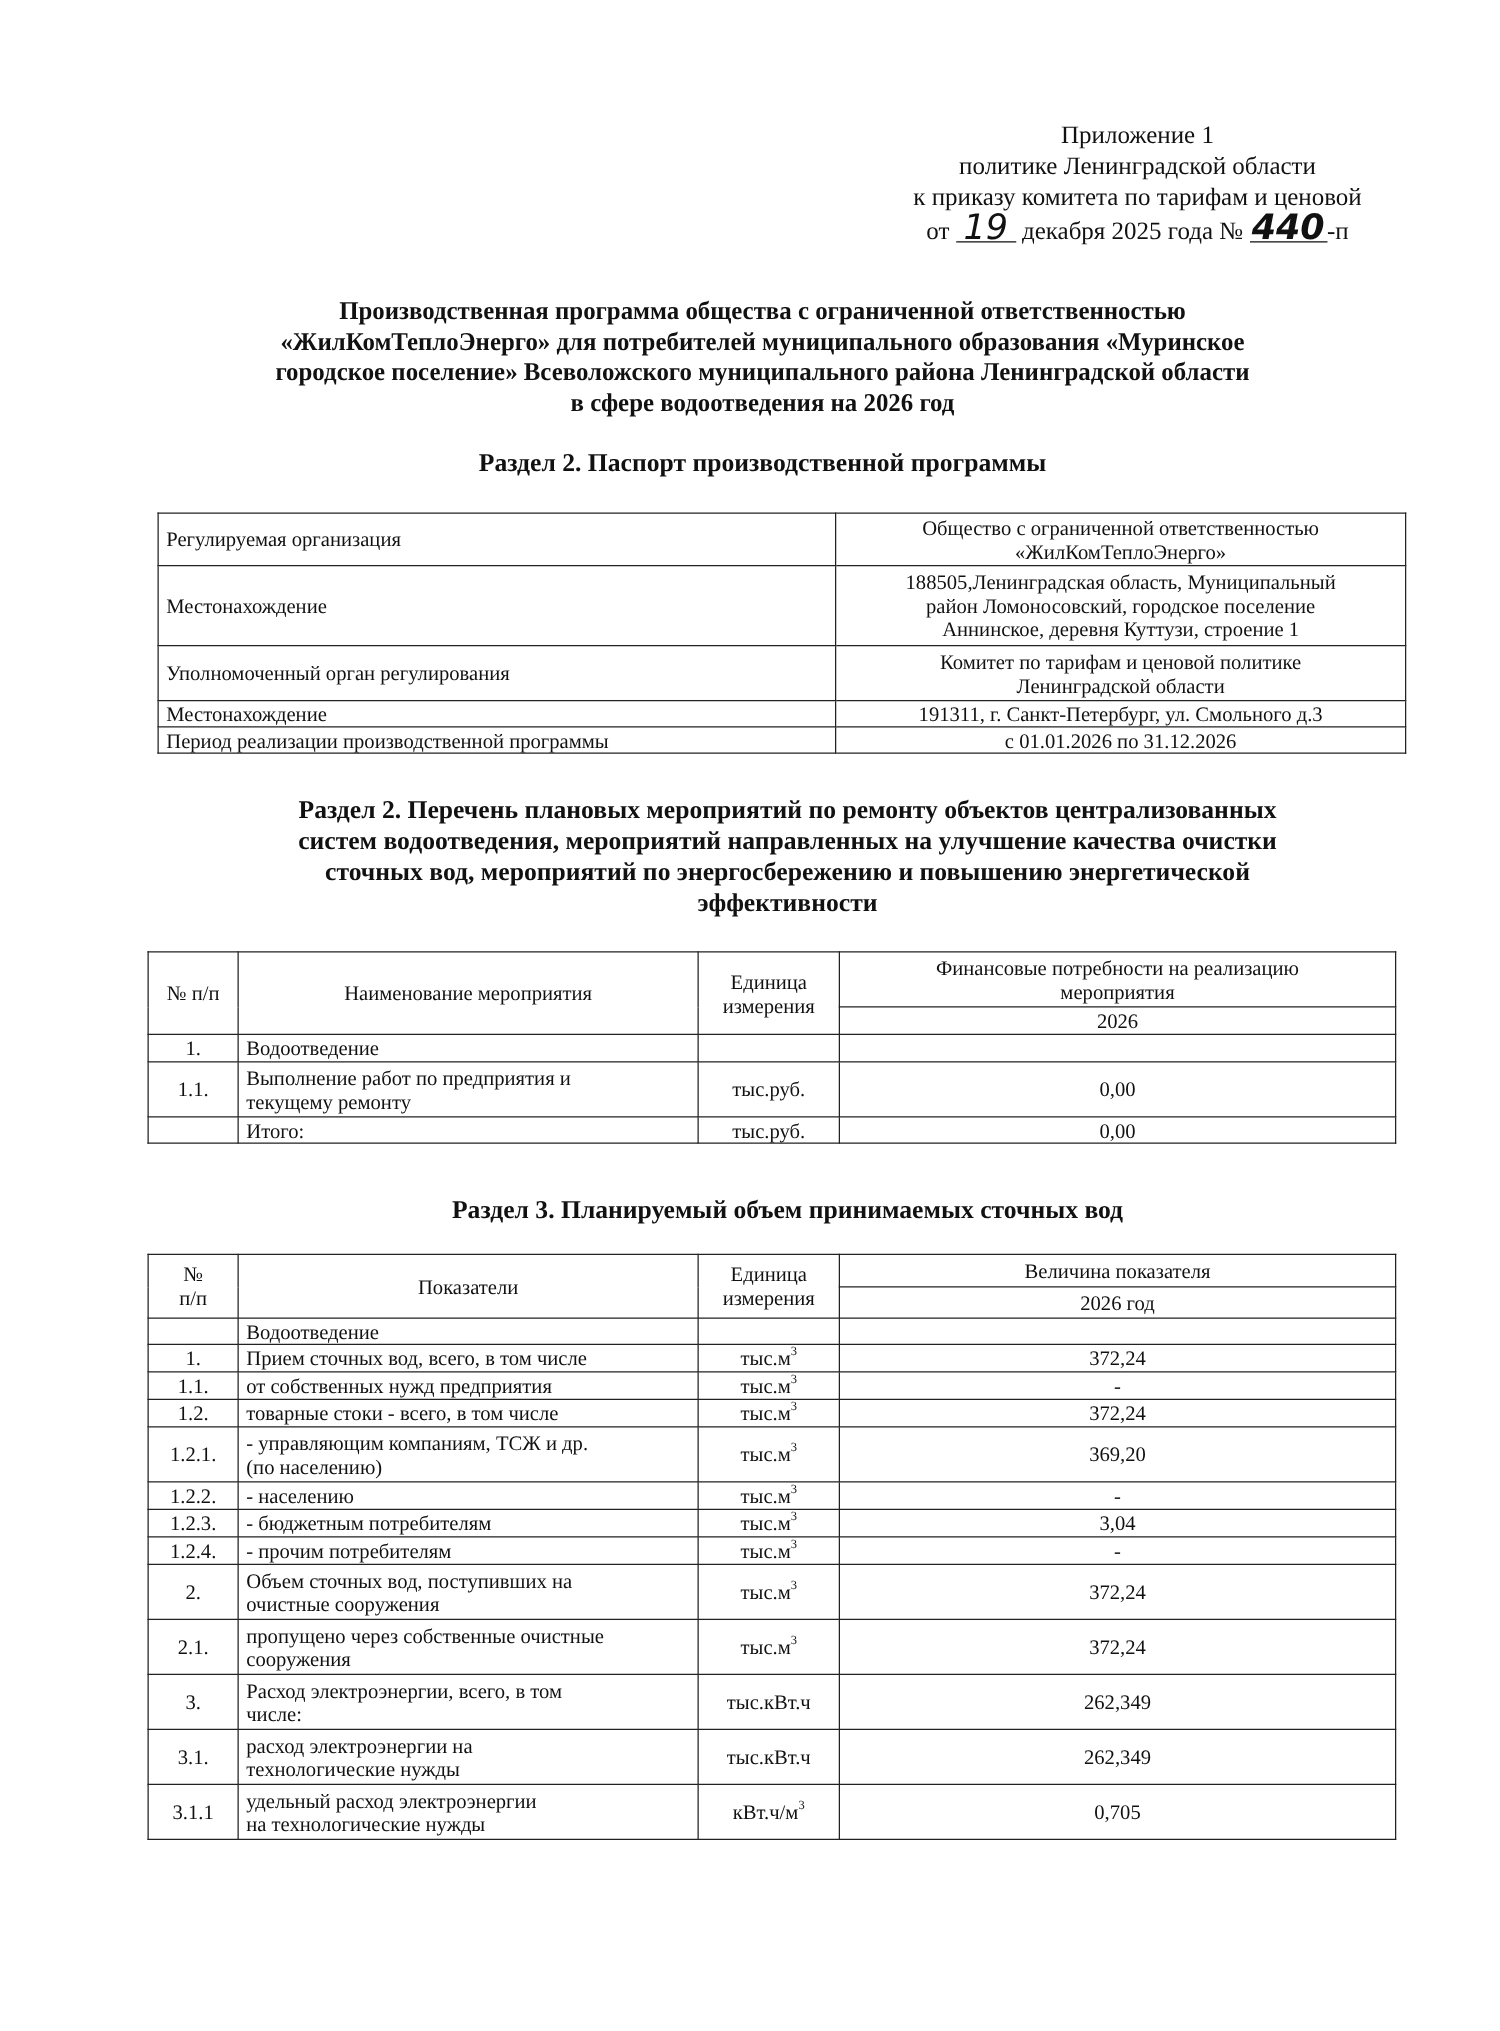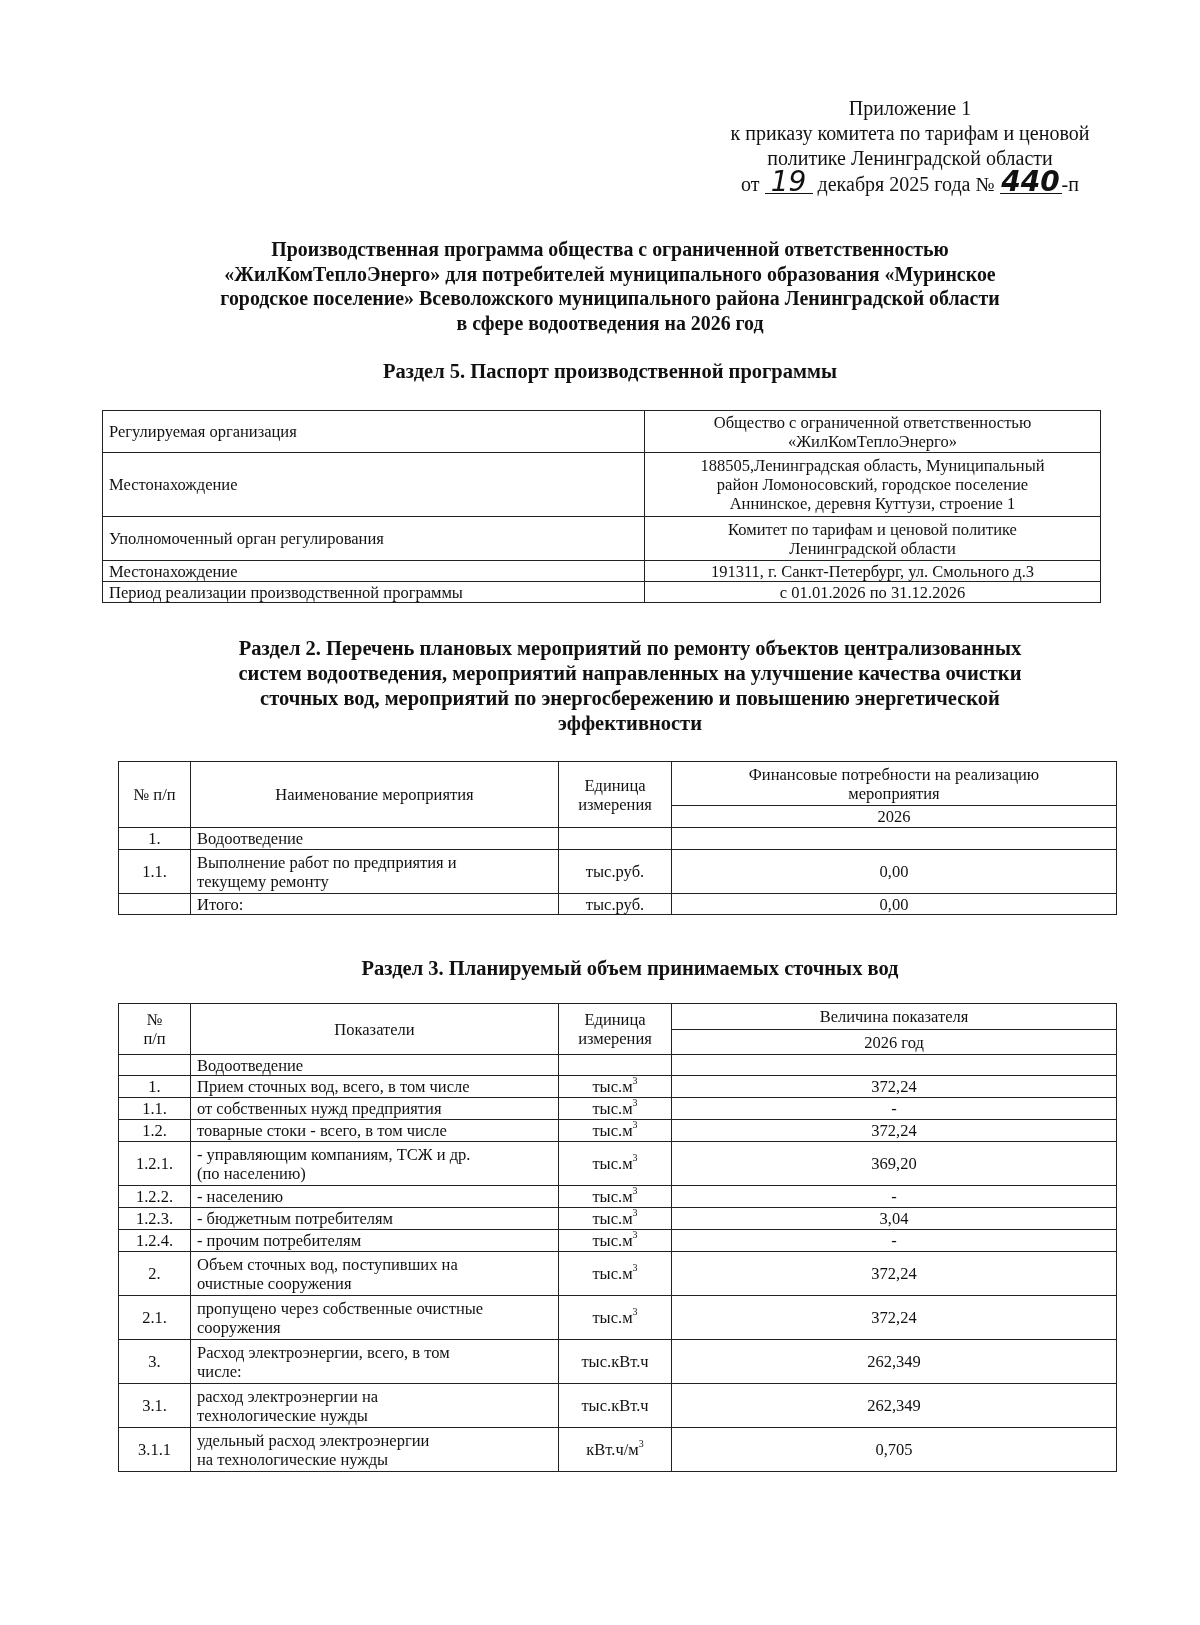--- a/index.html
+++ b/index.html
@@ -29,40 +29,40 @@
   }
   .c { text-align: center; }
   .l { text-align: left; }
   sup { font-size: 10px; line-height: 0; position: relative; top: -2px; }
 </style>
 </head>
 <body>
 
 <div class="abs appendix">
   <div>Приложение 1</div>
+  <div>политике Ленинградской области</div>
   <div>к приказу комитета по тарифам и ценовой</div>
-  <div>политике Ленинградской области</div>
   <div>
     <span>от</span>
     <span class="uline hand" style="width:48px;">19</span>
     <span>декабря 2025 года №</span>
     <span class="uline hand" style="width:62px;font-weight:bold;">440</span><span>-п</span>
   </div>
 </div>
 
 <div class="abs title">
   <div>Производственная программа общества с ограниченной ответственностью</div>
   <div>«ЖилКомТеплоЭнерго» для потребителей муниципального образования «Муринское</div>
   <div>городское поселение» Всеволожского муниципального района Ленинградской области</div>
   <div>в сфере водоотведения на 2026 год</div>
 </div>
 
-<div class="abs sec-head" style="left:130px; top:359px; width:960px;">Раздел 5. Паспорт производственной программы</div>
-
-<table style="left:102px; top:410px; width:998px;">
+<div class="abs sec-head" style="left:130px; top:359px; width:960px;">Раздел 2. Паспорт производственной программы</div>
+
+<table style="left:126px; top:410px; width:998px;">
   <colgroup>
       <col style="width:542px;">
       <col style="width:456px;">
     </colgroup>
   <tbody>
       <tr style="height:42px;">
     <td class="l">Регулируемая организация</td>
     <td class="c">
       <div>Общество с ограниченной ответственностью</div>
       <div>«ЖилКомТеплоЭнерго»</div>

